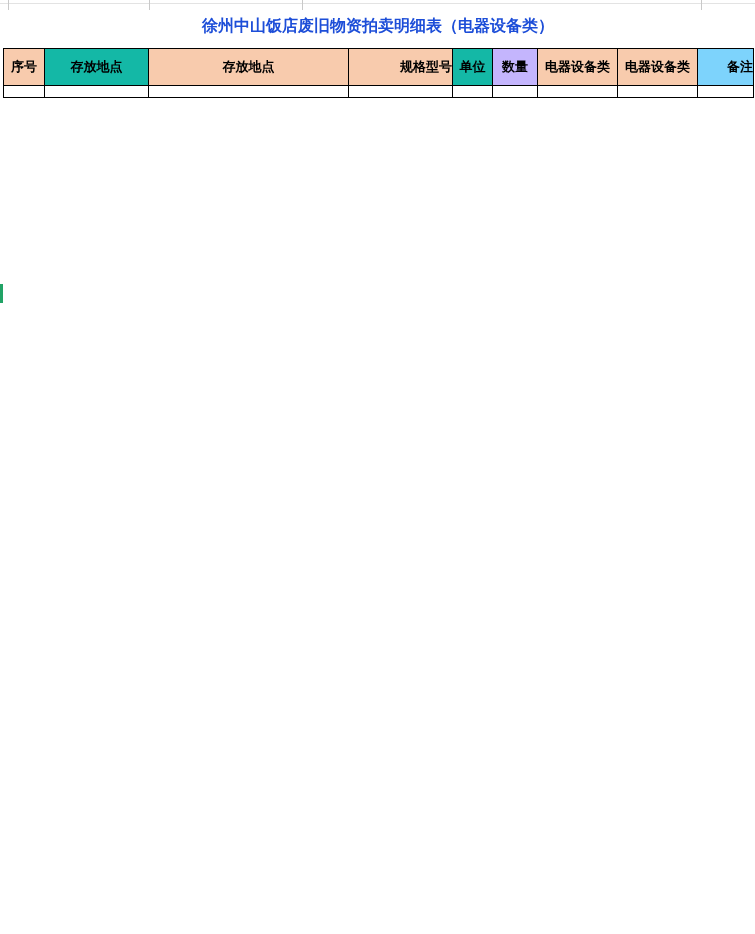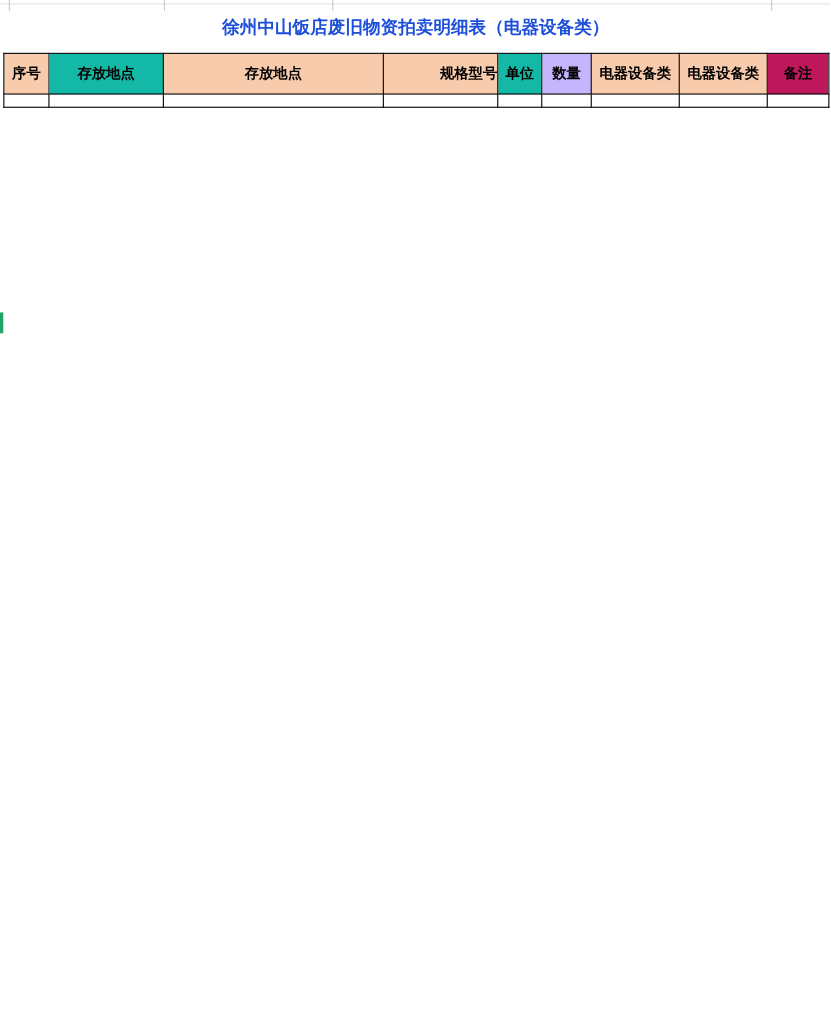--- a/index.html
+++ b/index.html
@@ -64,21 +64,21 @@
   <thead>
       <tr>
         <th style="background: rgb(248, 203, 173);">序号</th>
         <th style="background: #14b8a6;">存放地点</th>
         <th style="background: rgb(248, 203, 173);">存放地点</th>
         <th style="background: rgb(248, 203, 173); text-align: right;">规格型号</th>
         <th style="background: #14b8a6;">单位</th>
         <th style="background: #c4b5fd;">数量</th>
         <th style="background: rgb(248, 203, 173);">电器设备类</th>
         <th style="background: rgb(248, 203, 173);">电器设备类</th>
-        <th style="background: #be185d;">备注</th>
+        <th style="background: #7dd3fc; text-align: right;">备注</th>
       </tr>
     </thead>
   <tbody>
       <tr class="partial">
         <td class=""></td>
         <td class=""></td>
         <td class=""></td>
         <td class=""></td>
         <td class=""></td>
         <td class=""></td>

